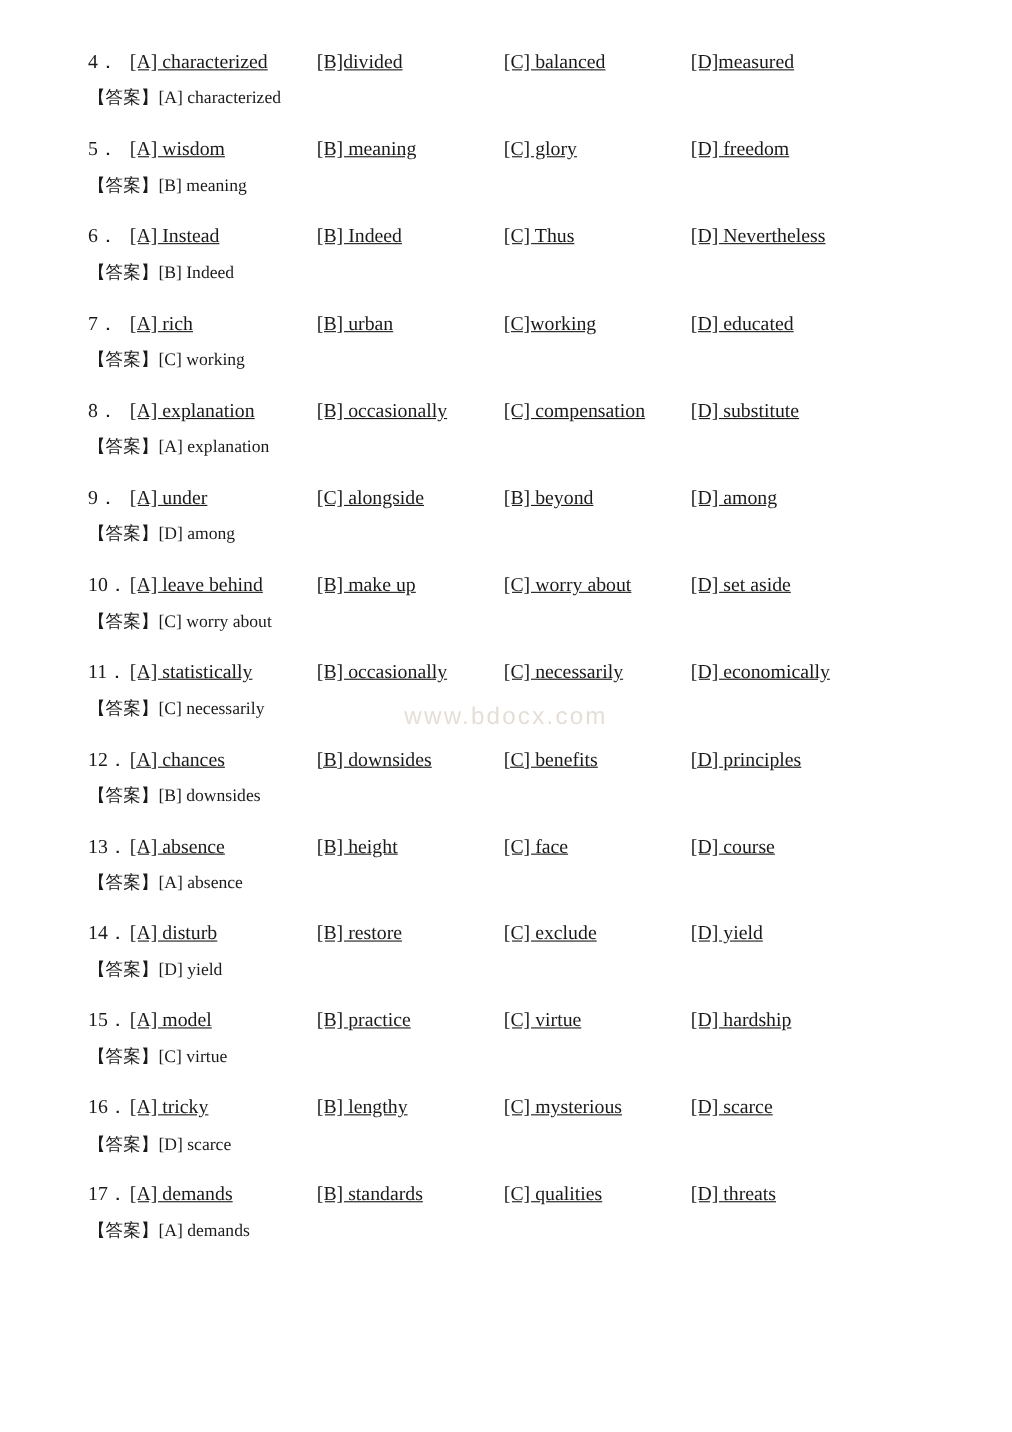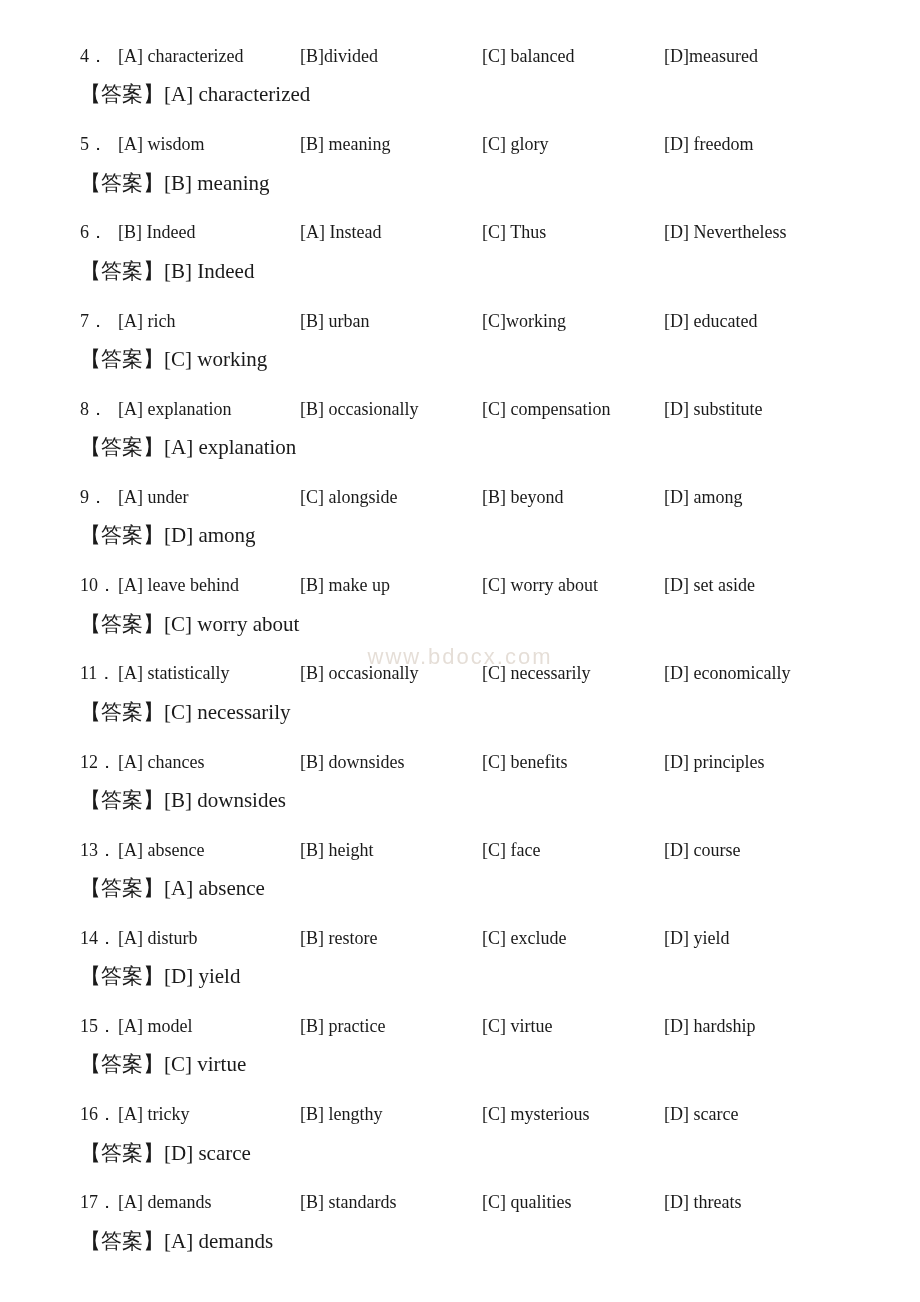--- a/index.html
+++ b/index.html
@@ -32,37 +32,38 @@
     }
 
     .question-number {
       min-width: 38px;
       font-size: 18px;
     }
 
     .options {
       display: flex;
       flex-wrap: wrap;
-      gap: 12px;
+      gap: 0px;
       flex: 1;
+      text-decoration: underline;
     }
 
     .option {
       min-width: 150px;
       margin-right: 20px;
       white-space: nowrap;
       font-size: 18px;
     }
 
     .answer-row {
       display: flex;
       align-items: baseline;
       margin-bottom: 14px;
       line-height: 1.8;
-      font-size: 21px;
+      font-size: 16px;
     }
 
     .watermark {
       position: absolute;
       top: 50%;
       left: 50%;
       transform: translate(-50%, -50%);
       font-size: 22px;
       color: rgba(180, 160, 140, 0.35);
       font-family: Arial, sans-serif;
@@ -98,22 +99,22 @@
           <span class="option">[C] glory</span>
           <span class="option">[D] freedom</span>
         </div>
       </div>
       <div class="answer-row">【答案】[B] meaning</div>
     </div>
     <div class="question-block">
       <div class="question-row">
         <span class="question-number">6．</span>
         <div class="options">
+          <span class="option">[A] Instead</span>
           <span class="option">[B] Indeed</span>
-          <span class="option">[A] Instead</span>
           <span class="option">[C] Thus</span>
           <span class="option">[D] Nevertheless</span>
         </div>
       </div>
       <div class="answer-row">【答案】[B] Indeed</div>
     </div>
     <div class="question-block">
       <div class="question-row">
         <span class="question-number">7．</span>
         <div class="options">

